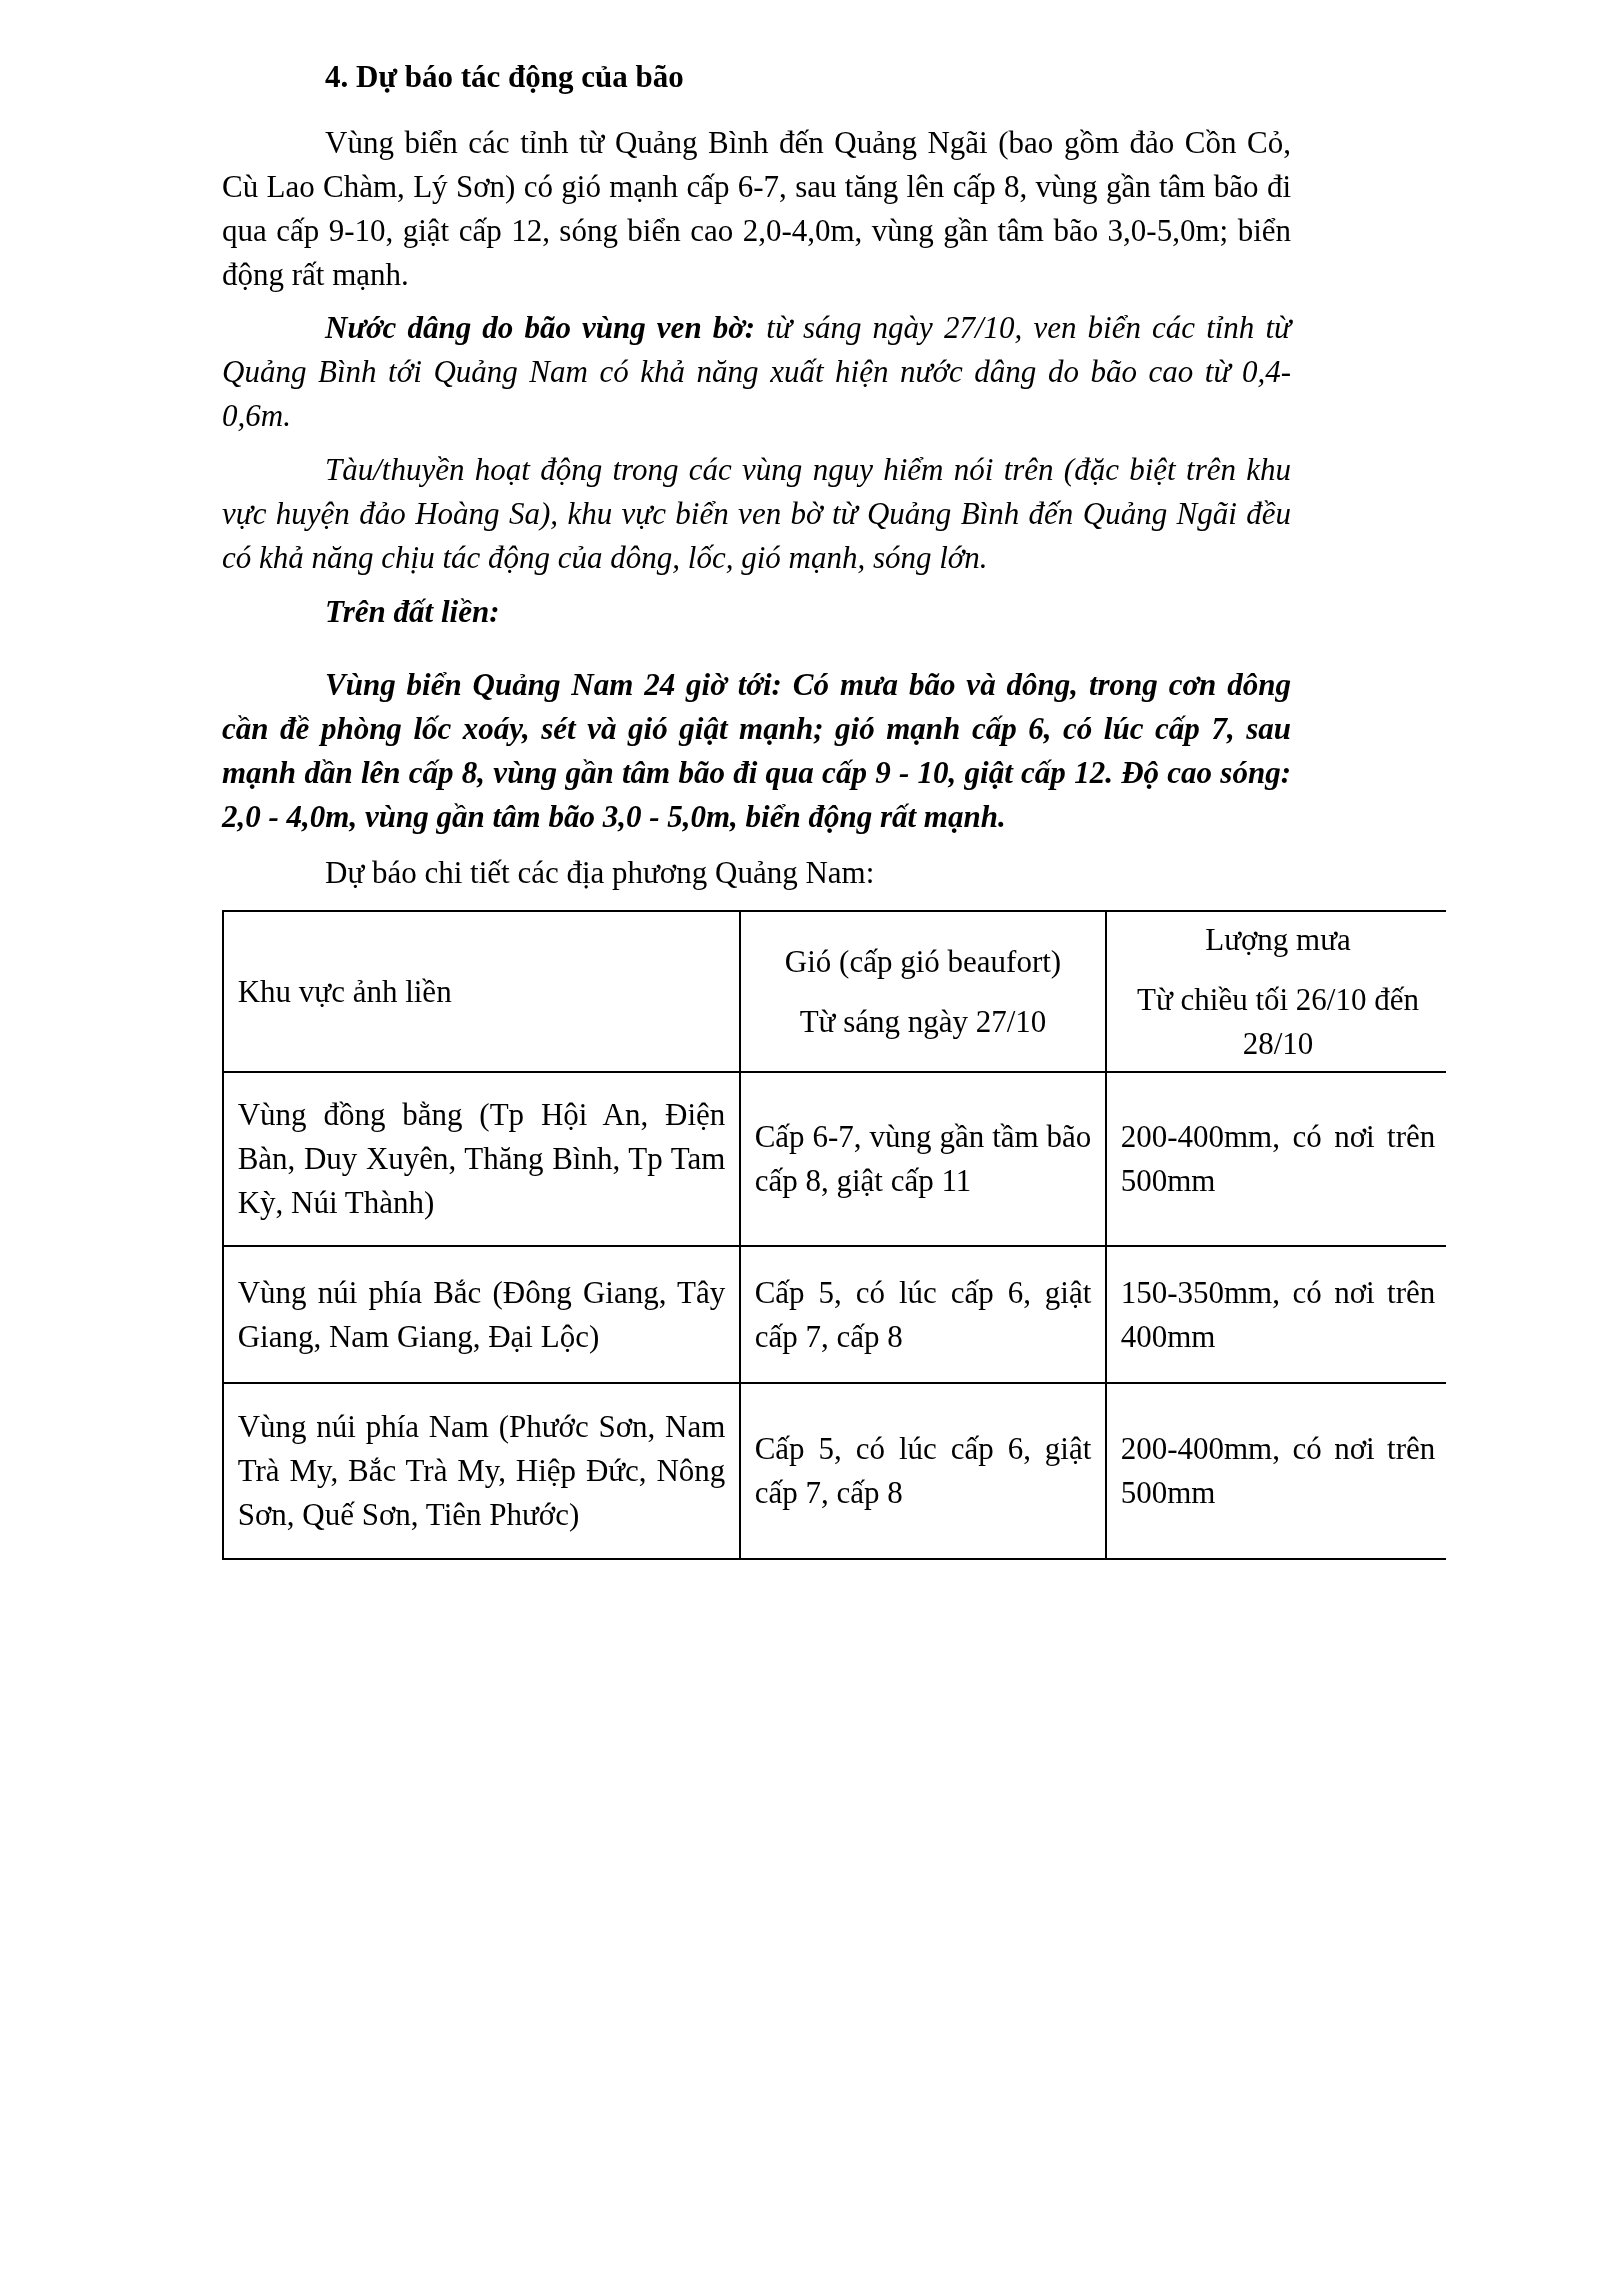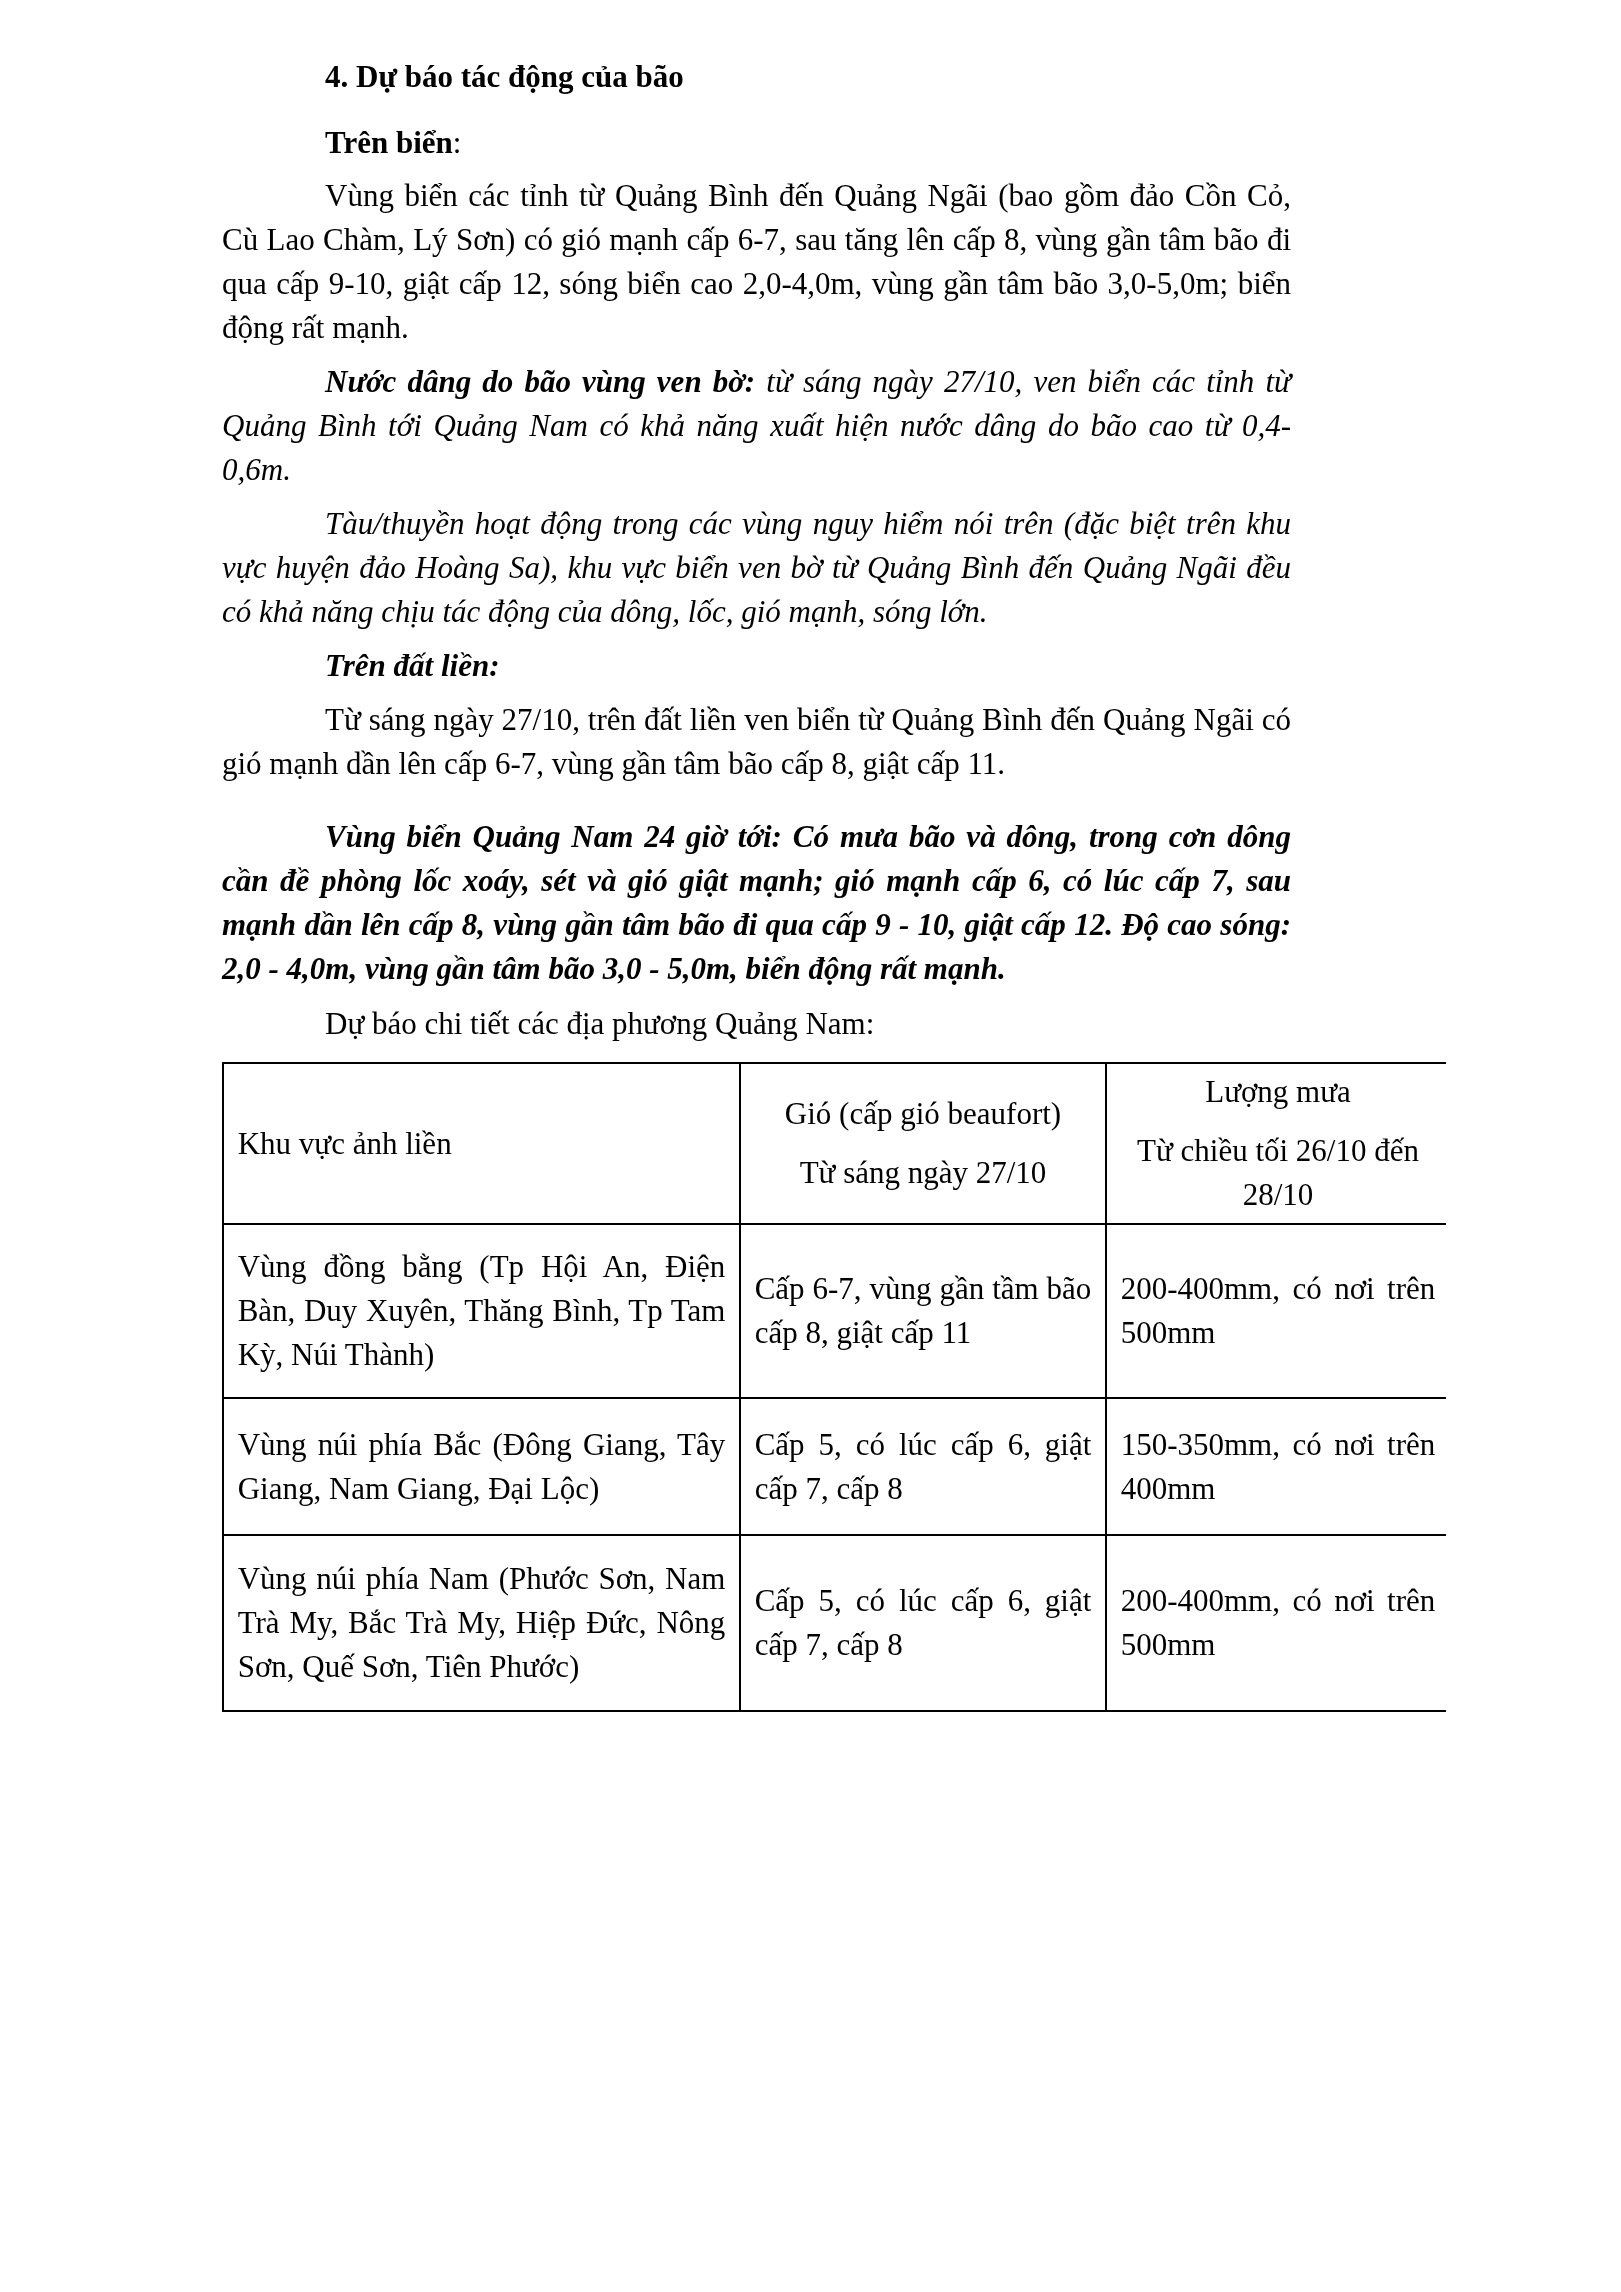--- a/index.html
+++ b/index.html
@@ -45,33 +45,31 @@
   .hdr-line{margin:0;}
   .hdr-line + .hdr-line{margin-top:15.7px;}
 </style>
 </head>
 <body>
 
 <div class="page">
 
   <p class="heading">4. Dự báo tác động của bão</p>
 
-  <p class="subheading"><span class="b">Trên biển</span><span>:</span></p>
 
 
   <p>Vùng biển các tỉnh từ Quảng Bình đến Quảng Ngãi (bao gồm đảo Cồn Cỏ, Cù Lao Chàm, Lý Sơn) có gió mạnh cấp 6-7, sau tăng lên cấp 8, vùng gần tâm bão đi qua cấp 9-10, giật cấp 12, sóng biển cao 2,0-4,0m, vùng gần tâm bão 3,0-5,0m; biển động rất mạnh.</p>
 
   <p class="gap14"><span class="b">Nước dâng do bão vùng ven bờ:</span><span> từ sáng ngày 27/10, ven biển các tỉnh từ Quảng Bình tới Quảng Nam có khả năng xuất hiện nước dâng do bão cao từ 0,4-0,6m.</span></p>
 
   <p class="gap14">Tàu/thuyền hoạt động trong các vùng nguy hiểm nói trên (đặc biệt trên khu vực huyện đảo Hoàng Sa), khu vực biển ven bờ từ Quảng Bình đến Quảng Ngãi đều có khả năng chịu tác động của dông, lốc, gió mạnh, sóng lớn.</p>
 
 
   <p class="bi subheading gap14">Trên đất liền:</p>
 
-  <p>Từ sáng ngày 27/10, trên đất liền ven biển từ Quảng Bình đến Quảng Ngãi có gió mạnh dần lên cấp 6-7, vùng gần tâm bão cấp 8, giật cấp 11.</p>
 
   <p class="bi gap16">Vùng biển Quảng Nam 24 giờ tới: Có mưa bão và dông, trong cơn dông cần đề phòng lốc xoáy, sét và gió giật mạnh; gió mạnh cấp 6, có lúc cấp 7, sau mạnh dần lên cấp 8, vùng gần tâm bão đi qua cấp 9 - 10, giật cấp 12. Độ cao sóng: 2,0 - 4,0m, vùng gần tâm bão 3,0 - 5,0m, biển động rất mạnh.</p>
 
   <p class="i gap12">Dự báo chi tiết các địa phương Quảng Nam:</p>
 
   <table class="forecast">
     <tbody>
         <tr class="hdr">
       <td class="c1">Khu vực ảnh liền</td>
       <td class="c2 cell-center">

